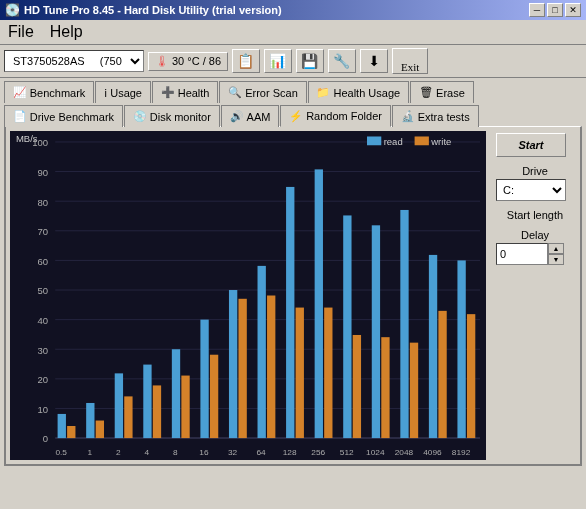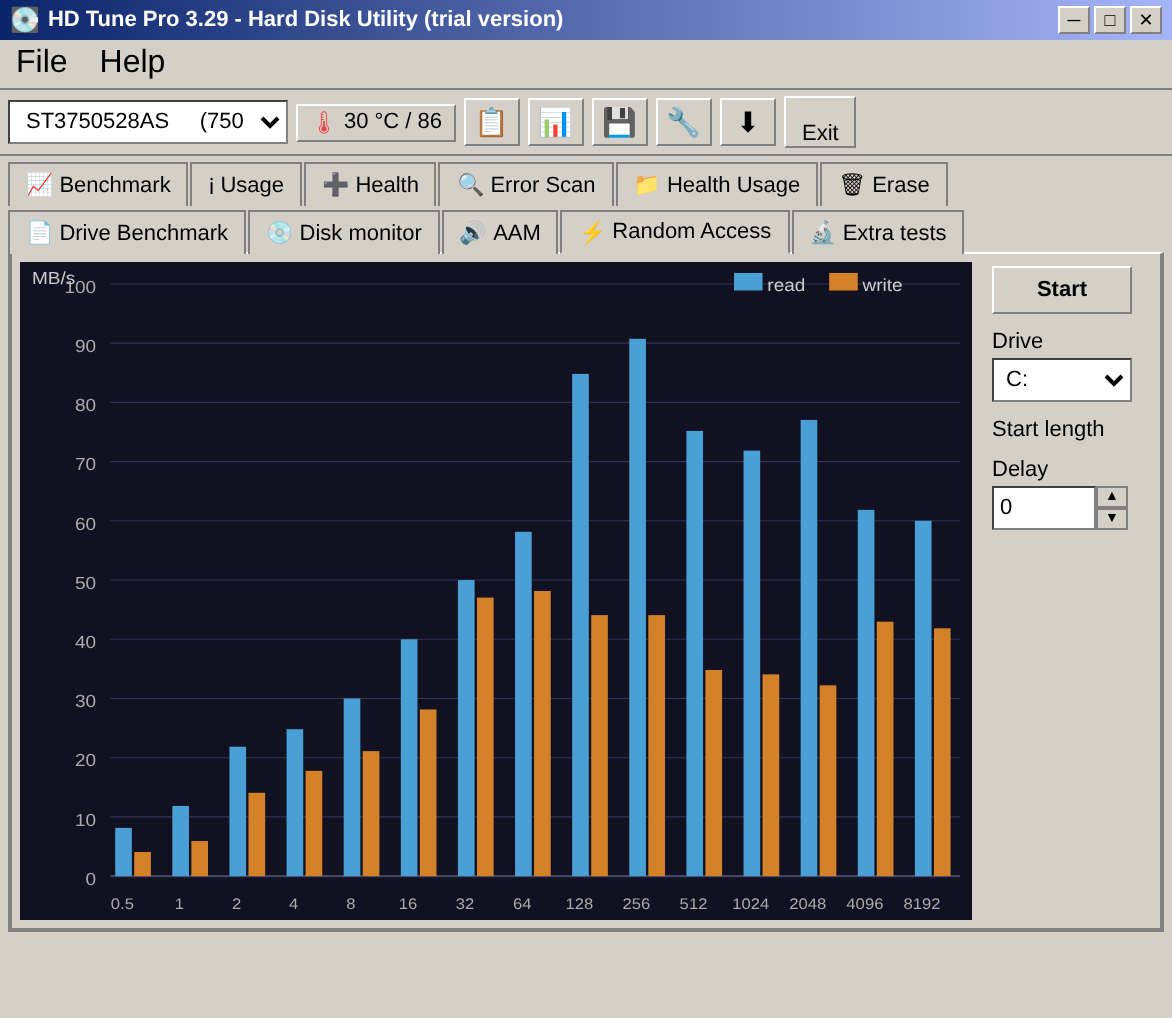--- a/index.html
+++ b/index.html
@@ -84,20 +84,21 @@
     }
     .exit-btn {
       height: 22px;
       background: #d4d0c8;
       border: 1px solid #808080;
       border-top-color: #fff;
       border-left-color: #fff;
       padding: 12px 8px;
       cursor: pointer;
       font-size: 11px;
+      font-family: Liberation Serif, serif;
     }
     .tabs-row1, .tabs-row2 {
       display: flex;
       background: #d4d0c8;
       padding: 2px 4px 0;
       gap: 1px;
     }
     .tab {
       padding: 2px 8px;
       background: #d4d0c8;
@@ -125,23 +126,24 @@
     .start-btn {
       width: 70px;
       height: 24px;
       background: #d4d0c8;
       border: 1px solid #808080;
       border-top-color: #fff;
       border-left-color: #fff;
       cursor: pointer;
       font-size: 11px;
       font-weight: bold;
+      font-style: italic;
     }
     .sidebar-group { display: flex; flex-direction: column; gap: 2px; }
-    .sidebar-label { font-size: 11px; color: #000; }
+    .sidebar-label { font-size: 11px; color: #000; text-align: center; }
     .sidebar-select {
       width: 70px; height: 22px;
       background: white;
       border: 1px solid #808080;
       border-top-color: #404040;
       border-left-color: #404040;
       font-size: 11px;
       padding: 1px 2px;
     }
     .spinner-input {
@@ -168,21 +170,21 @@
       font-size: 7px;
     }
     svg text { font-family: Arial, sans-serif; }
   </style>
 </head>
 <body>
 
 <div class="title-bar">
   <div class="title-bar-left">
     <span style="font-size:12px;">💽</span>
-    <span>HD Tune Pro 3.29 - Hard Disk Utility (trial version)</span>
+    <span>HD Tune Pro 8.45 - Hard Disk Utility (trial version)</span>
   </div>
   <div class="title-bar-right">
     <button class="title-btn">─</button>
     <button class="title-btn">□</button>
     <button class="title-btn">✕</button>
   </div>
 </div>
 
 <div class="menu-bar">
   <span class="menu-item">File</span>
@@ -240,21 +242,21 @@
   <div class="tab">
     <span>💿</span>
     <span>Disk monitor</span>
   </div>
   <div class="tab">
     <span>🔊</span>
     <span>AAM</span>
   </div>
   <div class="tab active">
     <span>⚡</span>
-    <span>Random Access</span>
+    <span>Random Folder</span>
   </div>
   <div class="tab">
     <span>🔬</span>
     <span>Extra tests</span>
   </div>
 </div>
 
 <div style="display:flex; margin: 0 4px 4px; background:#d4d0c8; border: 2px solid #808080; border-top: 1px solid #fff; flex:1; height: 340px;">
 
   <div style="flex:1; margin:4px; background:#111122; position:relative; overflow:hidden;">

